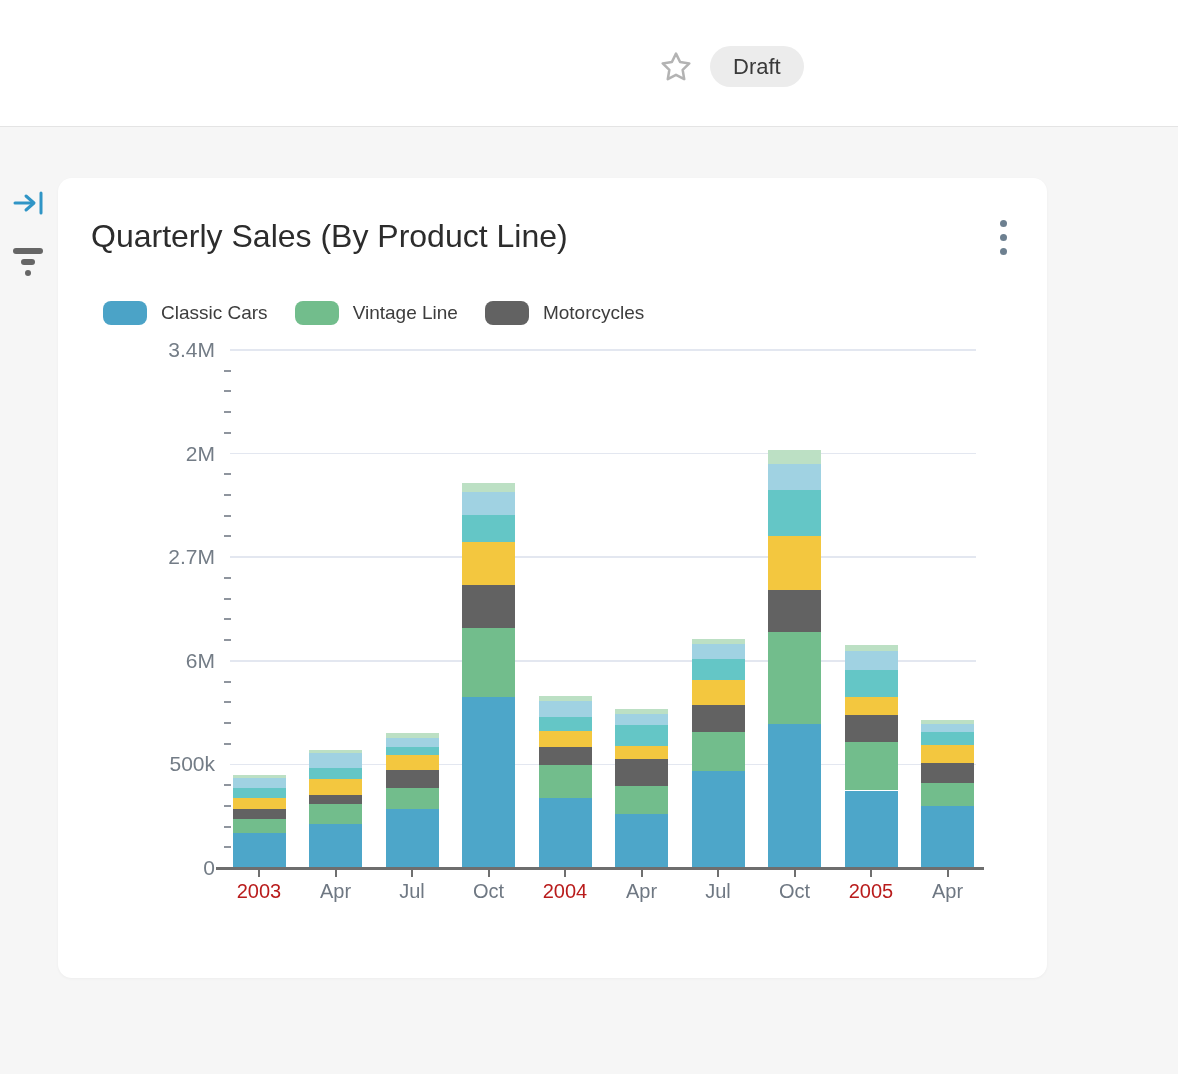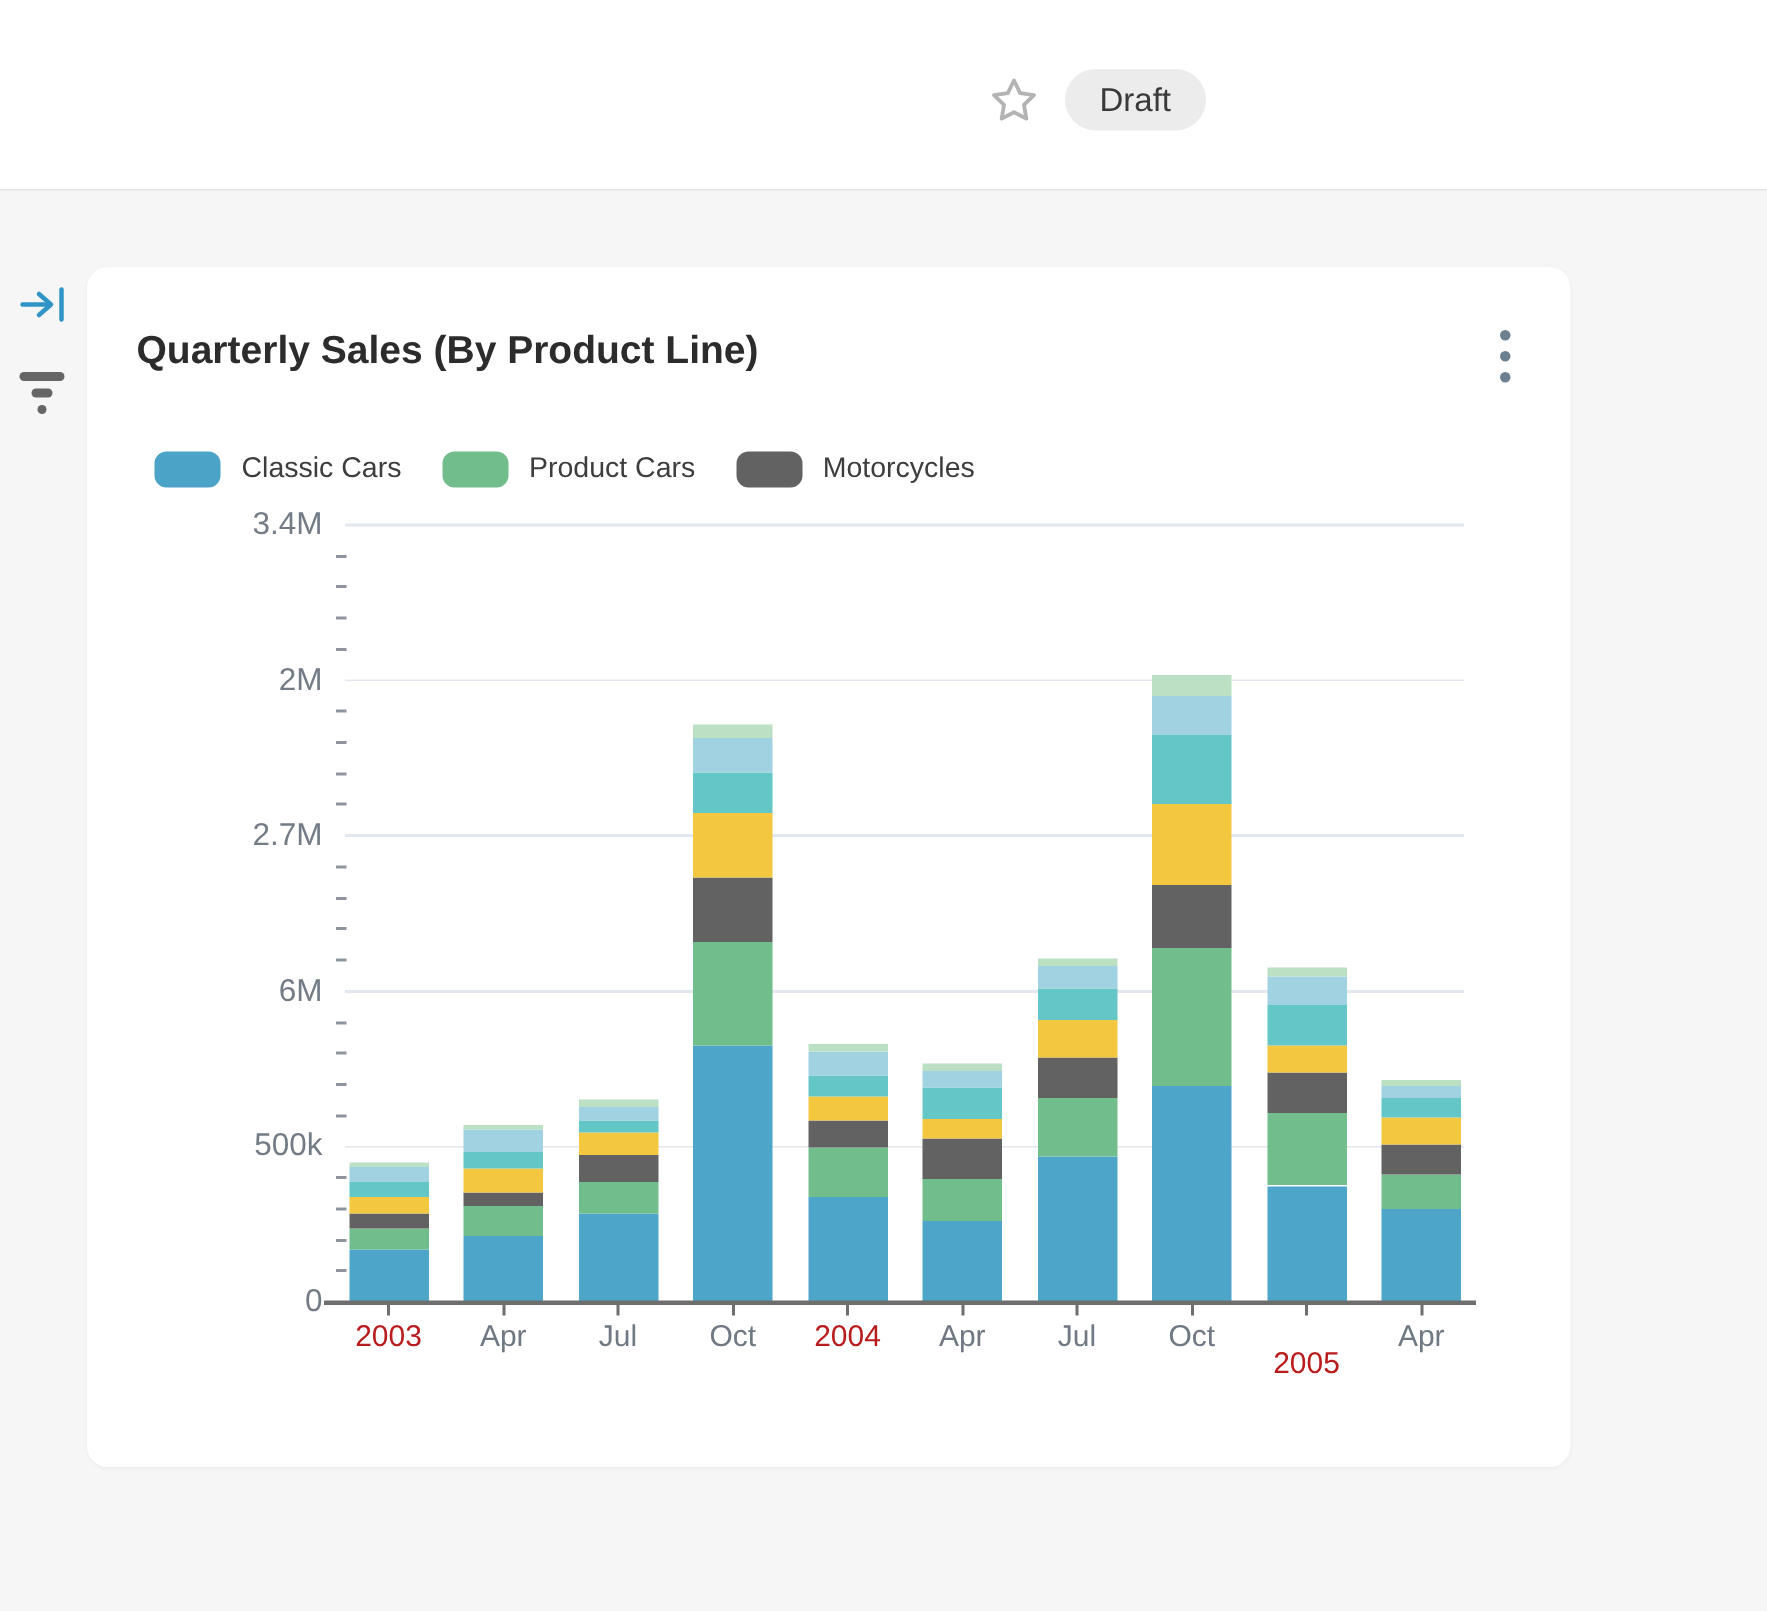--- a/index.html
+++ b/index.html
@@ -13,21 +13,21 @@
   .star { left:659px; top:50px; width:34px; height:34px; cursor:pointer; }
   .badge { left:710px; top:46px; height:41px; padding:0 23px; background:#ececec; border-radius:21px;
            display:flex; align-items:center; font-size:22px; color:#3a3a3a; }
 
   
   .side-icon { cursor:pointer; }
 
   
   .card { left:58px; top:178px; width:989px; height:800px; background:#ffffff; border-radius:14px;
           box-shadow:0 1px 3px rgba(0,0,0,0.04); }
-  .card-title { left:33px; top:40px; font-size:26px; font-weight:700; color:#2c2c2c; }
+  .card-title { left:33px; top:40px; font-size:32px; font-weight:400; color:#2c2c2c; }
   .kebab { left:930px; top:38px; width:30px; height:42px; display:flex; flex-direction:column;
            align-items:center; justify-content:center; gap:7px; cursor:pointer; }
   .kebab i { width:7px; height:7px; border-radius:50%; background:#6d8090; }
 
   
   .legend-row { left:45px; top:102px; width:902px; height:38px; display:flex; align-items:center; }
   .legend-item { display:flex; align-items:center; margin-right:27px; cursor:pointer; }
   .legend-swatch { width:44px; height:24px; border-radius:8px; margin-right:14px; }
   .legend-label { font-size:19px; color:#3d3d3d; }
   .pager { margin-left:auto; display:flex; align-items:center; }
@@ -83,21 +83,21 @@
   </div>
 
   <div class="abs legend-row">
     <span id="legend-items" style="display:flex; align-items:center;margin-top:28px;">
         <span class="legend-item">
           <span class="legend-swatch" style="background: rgb(75, 163, 199);"></span>
           <span class="legend-label">Classic Cars</span>
         </span>
         <span class="legend-item">
           <span class="legend-swatch" style="background: rgb(114, 189, 140);"></span>
-          <span class="legend-label">Product Cars</span>
+          <span class="legend-label">Vintage Line</span>
         </span>
         <span class="legend-item">
           <span class="legend-swatch" style="background: rgb(98, 98, 98);"></span>
           <span class="legend-label">Motorcycles</span>
         </span>
       </span>
   </div>
 
   <div class="abs chart" id="chart">
       <div class="abs gridline" style="left: 172px; top: 585.65px; width: 746px;"></div>
@@ -204,21 +204,21 @@
       <div class="abs xtick-mark" style="left: 735.5px; top: 690px;"></div>
       <div class="xtick abs" style="left: 694.5px; top: 702px;">Oct</div>
       <div class="abs bar-seg" title="" style="left: 786.5px; top: 612.507px; width: 53px; height: 77.4928px; background: rgb(77, 166, 201);"></div>
       <div class="abs bar-seg" title="" style="left: 786.5px; top: 563.608px; width: 53px; height: 48.8992px; background: rgb(114, 189, 140);"></div>
       <div class="abs bar-seg" title="" style="left: 786.5px; top: 537.086px; width: 53px; height: 26.5216px; background: rgb(98, 98, 98);"></div>
       <div class="abs bar-seg" title="" style="left: 786.5px; top: 518.853px; width: 53px; height: 18.2336px; background: rgb(243, 199, 63);"></div>
       <div class="abs bar-seg" title="" style="left: 786.5px; top: 492.331px; width: 53px; height: 26.5216px; background: rgb(100, 198, 198);"></div>
       <div class="abs bar-seg" title="" style="left: 786.5px; top: 473.062px; width: 53px; height: 19.2696px; background: rgb(160, 210, 226);"></div>
       <div class="abs bar-seg" title="" style="left: 786.5px; top: 467.467px; width: 53px; height: 5.5944px; background: rgb(188, 224, 196);"></div>
       <div class="abs xtick-mark" style="left: 812px; top: 690px;"></div>
-      <div class="xtick bold abs" style="left: 771px; top: 702px; margin-top: 18px;">2005</div>
+      <div class="xtick bold abs" style="left: 771px; top: 702px;">2005</div>
       <div class="abs bar-seg" title="" style="left: 863px; top: 628.462px; width: 53px; height: 61.5384px; background: rgb(77, 166, 201);"></div>
       <div class="abs bar-seg" title="" style="left: 863px; top: 605.255px; width: 53px; height: 23.2064px; background: rgb(114, 189, 140);"></div>
       <div class="abs bar-seg" title="" style="left: 863px; top: 585.364px; width: 53px; height: 19.8912px; background: rgb(98, 98, 98);"></div>
       <div class="abs bar-seg" title="" style="left: 863px; top: 567.13px; width: 53px; height: 18.2336px; background: rgb(243, 199, 63);"></div>
       <div class="abs bar-seg" title="" style="left: 863px; top: 554.491px; width: 53px; height: 12.6392px; background: rgb(100, 198, 198);"></div>
       <div class="abs bar-seg" title="" style="left: 863px; top: 546.203px; width: 53px; height: 8.288px; background: rgb(160, 210, 226);"></div>
       <div class="abs bar-seg" title="" style="left: 863px; top: 541.645px; width: 53px; height: 4.5584px; background: rgb(188, 224, 196);"></div>
       <div class="abs xtick-mark" style="left: 888.5px; top: 690px;"></div>
       <div class="xtick abs" style="left: 847.5px; top: 702px;">Apr</div>
       <div class="abs axis-line" style="left: 158px; top: 689px; width: 768px;"></div>

